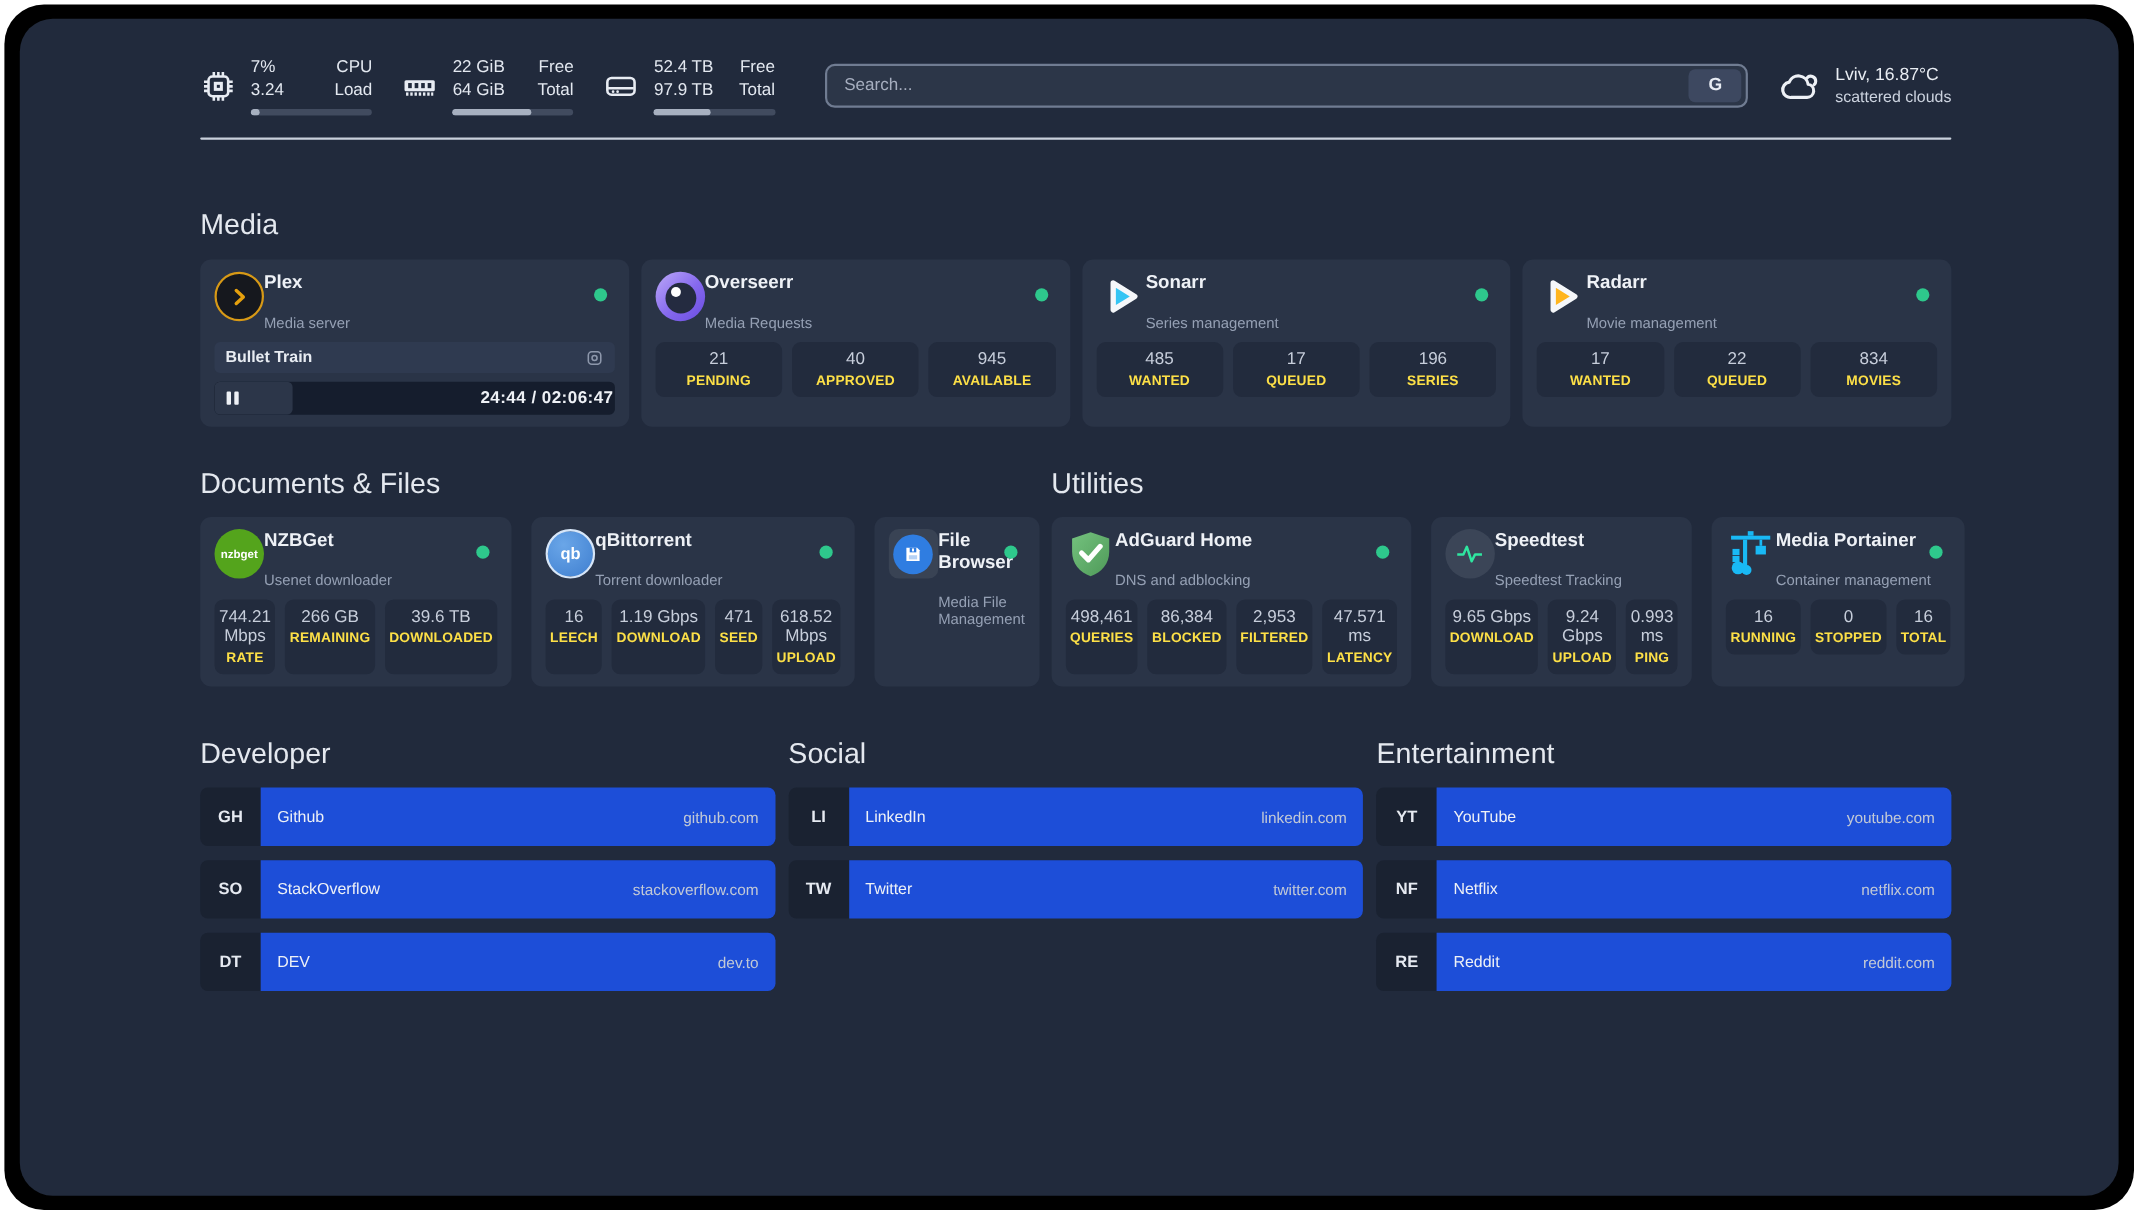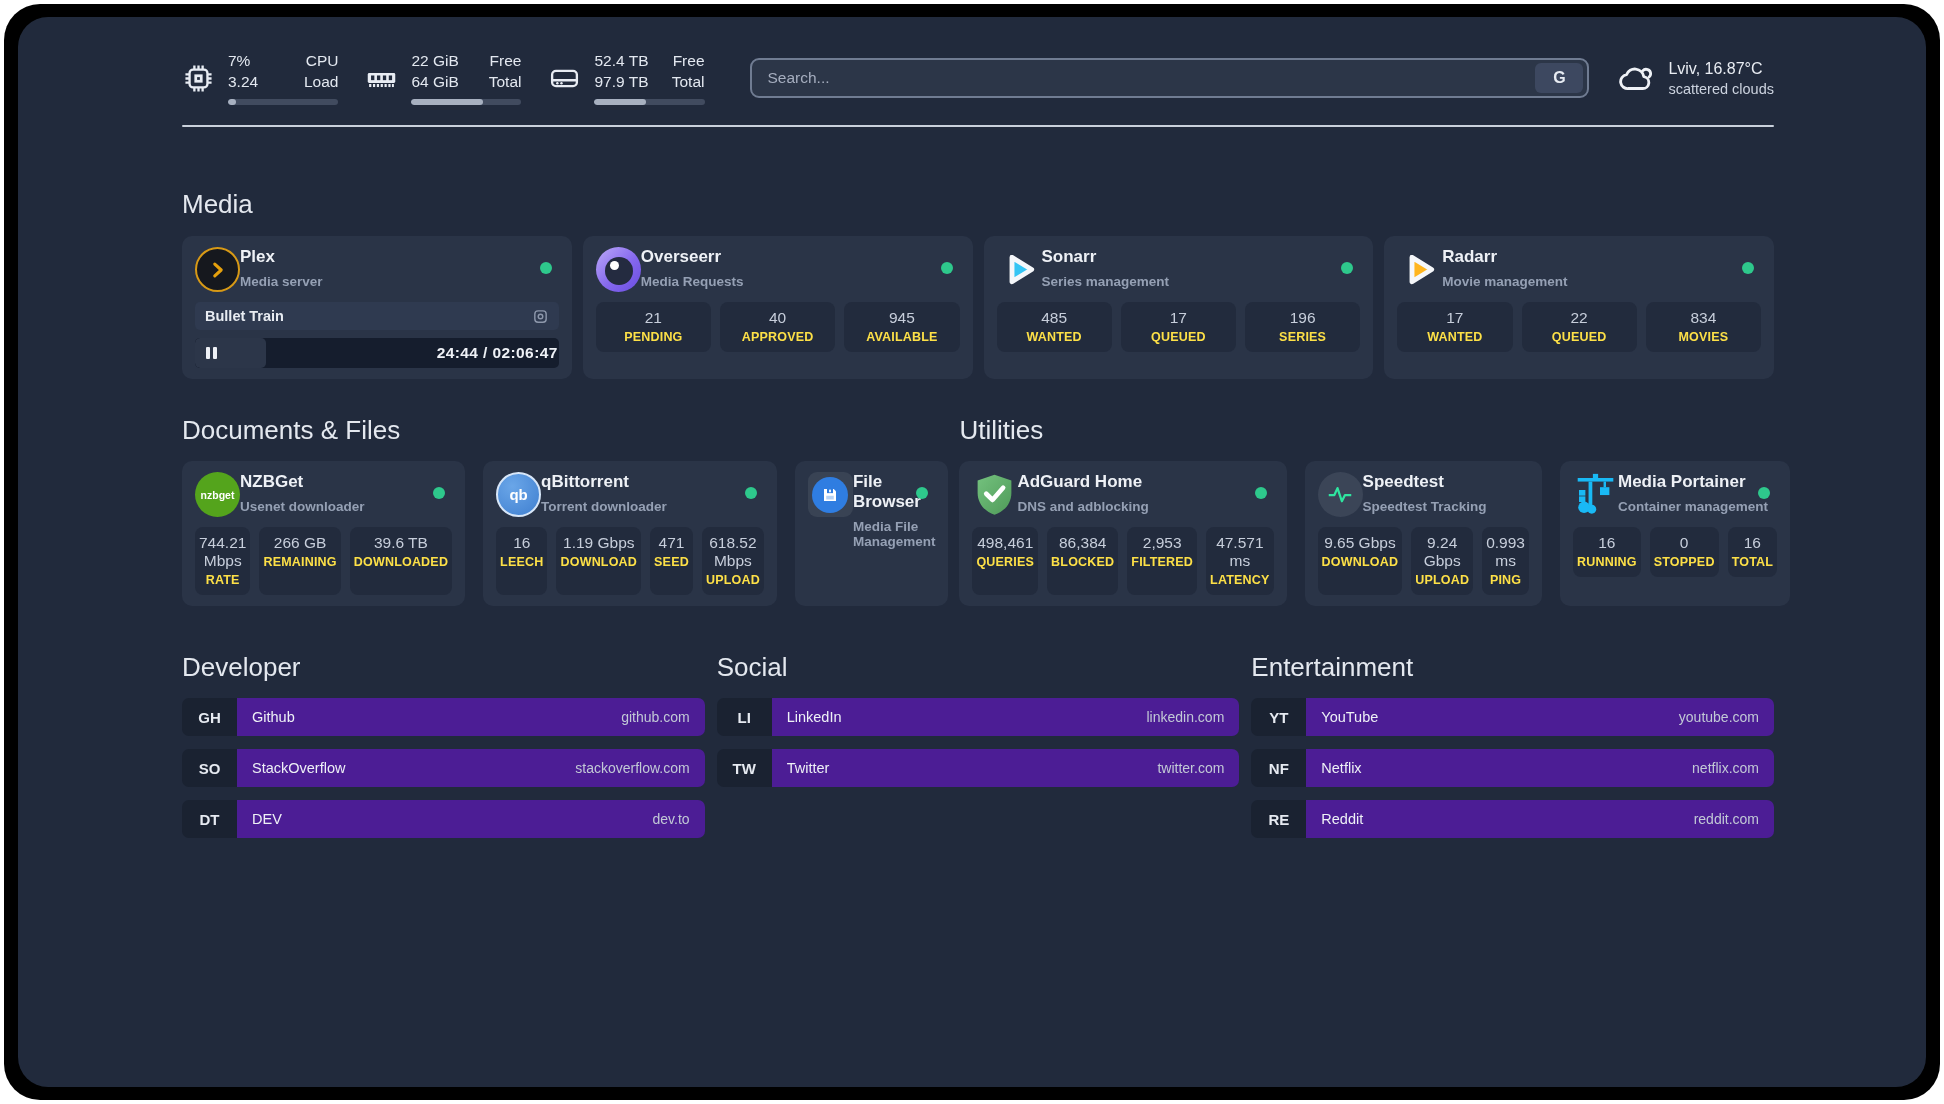--- a/index.html
+++ b/index.html
@@ -39,21 +39,21 @@
   .mt-media{margin-top:62px;}
 
   .media-grid{display:grid;grid-template-columns:repeat(4,1fr);gap:11px;margin-top:16px;}
   .two-col{display:grid;grid-template-columns:1fr 1fr;gap:11px;margin-top:36px;}
   .col-cards{display:flex;flex-direction:row;gap:18px;margin-top:15px;}
 
   .card{background:#2a3447;border-radius:10px;padding:11px 13px;position:relative;box-sizing:border-box;}
   .card-head{display:flex;}
   .app-icon{width:45px;height:45px;flex:0 0 auto;position:relative;}
   .name{font-size:17px;color:#eef1f6;font-weight:600;}
-  .desc{font-size:13.5px;color:#95a0b4;margin-top:7px;font-weight:bold;}
+  .desc{font-size:13.5px;color:#95a0b4;margin-top:19px;}
   .status-dot{position:absolute;top:26px;right:20px;width:12px;height:12px;border-radius:50%;background:#2ec88c;}
 
   .stat-row{display:flex;gap:9px;margin-top:10px;}
   .stat-box{flex:1;background:#222b3d;border-radius:8px;text-align:center;padding:7px 4px 8px;}
   .stat-value{font-size:15.5px;color:#c7cedb;}
   .stat-label{font-size:12.5px;font-weight:700;color:#fde047;margin-top:3px;letter-spacing:.2px;}
 
   
   .np-bar{margin-top:10px;background:#2f3a50;border-radius:5px;height:28px;display:flex;align-items:center;padding:0 10px;font-size:14.5px;color:#e8ecf2;font-weight:bold;}
   .np-title{flex:1;}
@@ -70,23 +70,23 @@
   .ovs-glint{position:absolute;left:31%;top:31%;width:21%;height:21%;background:#fff;border-radius:50%;}
   .nzbget{border-radius:50%;background:#54a41c;color:#fff;display:flex;align-items:center;justify-content:center;font-size:10.5px;font-weight:700;}
   .qbit{border-radius:50%;background:radial-gradient(circle at 35% 30%,#6aa6e8,#3f7fd0);border:2px solid #d7e6f8;box-sizing:border-box;color:#fff;font-size:15px;font-weight:600;display:flex;align-items:center;justify-content:center;}
   .fb-wrap{border-radius:9px;background:#394354;display:flex;align-items:center;justify-content:center;}
   .fb-circle{width:36px;height:36px;border-radius:50%;background:#2f7de1;display:flex;align-items:center;justify-content:center;}
   .speedtest-ic{border-radius:50%;background:#3b4557;display:flex;align-items:center;justify-content:center;}
 
   
   .links-grid{display:grid;grid-template-columns:1fr 1fr 1fr;gap:12px;margin-top:46px;}
   .link-rows{margin-top:15px;display:flex;flex-direction:column;gap:13px;}
-  .link-row{display:flex;height:38px;cursor:pointer;}
+  .link-row{display:flex;height:53px;cursor:pointer;}
   .link-abbr{width:55px;background:#1a2231;border-radius:7px 0 0 7px;display:flex;align-items:center;justify-content:center;font-size:15px;font-weight:700;color:#e6eaf1;flex:0 0 auto;}
-  .link-bar{flex:1;background:#4c1d95;border-radius:0 7px 7px 0;display:flex;align-items:center;justify-content:space-between;padding:0 15px;}
+  .link-bar{flex:1;background:#1d4ed8;border-radius:0 7px 7px 0;display:flex;align-items:center;justify-content:space-between;padding:0 15px;}
   .link-name{font-size:14.5px;color:#eef1f6;}
   .link-url{font-size:14px;color:#c2c9d6;}
 </style>
 </head>
 <body>
 
 <div class="frame">
 <div class="dashboard">
 <div class="inner">
 

